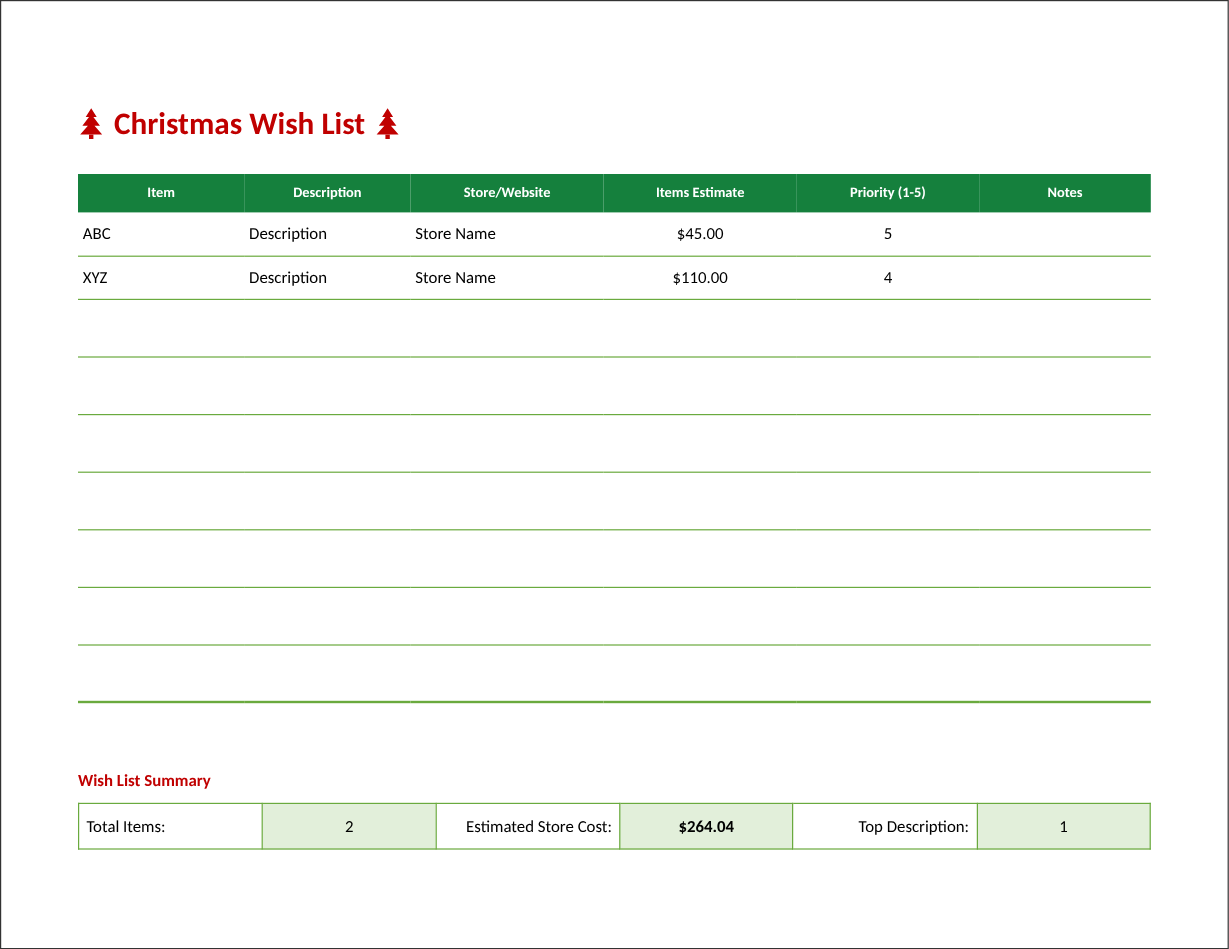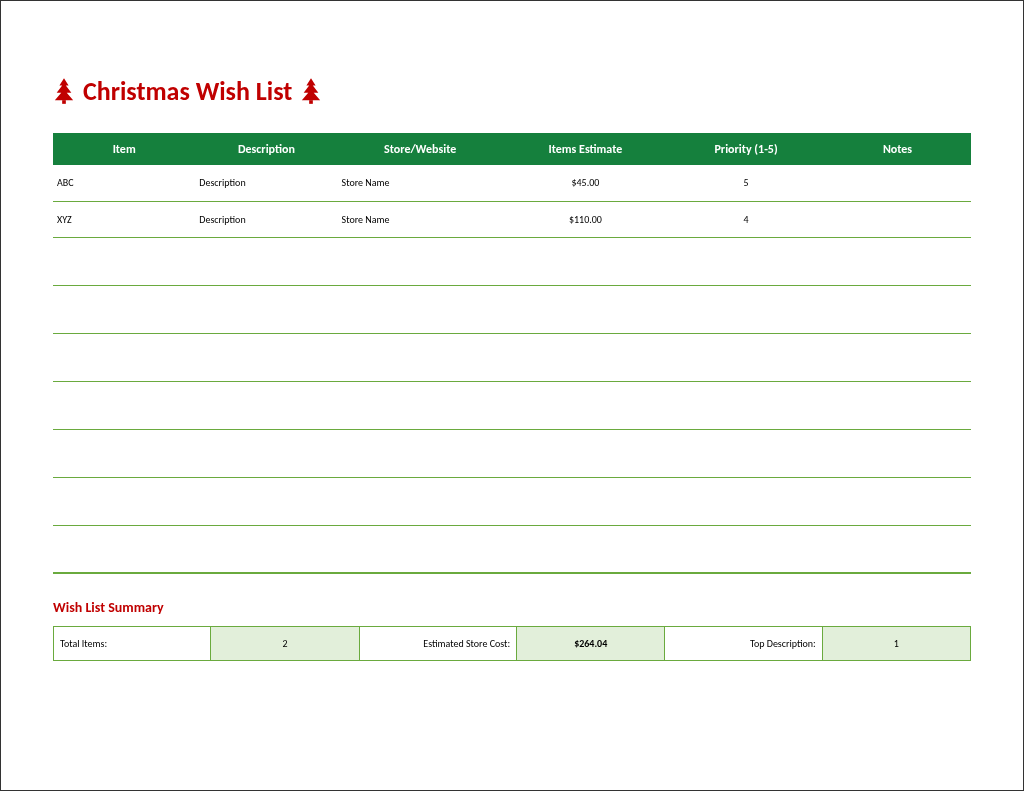--- a/index.html
+++ b/index.html
@@ -7,21 +7,21 @@
       font-family: Calibri, Arial, sans-serif;
       background: #fff;
       width: 1024px;
       height: 791px;
       position: relative;
     }
     .page {
       width: 100%;
       height: 100%;
       border: 1px solid #333;
-      padding: 4px;
+      padding: 16px;
       position: relative;
     }
     .content {
       padding: 70px 48px 0 48px;
     }
     .title-row {
       display: flex;
       align-items: center;
       gap: 8px;
       margin-bottom: 26px;
@@ -50,47 +50,47 @@
     table.wish thead th {
       background: #15803d;
       color: #fff;
       font-weight: bold;
       font-size: 12px;
       text-align: center;
       padding: 9px 4px;
     }
     table.wish tbody td {
       border-bottom: 1px solid #6aaa3e;
-      font-size: 10px;
+      font-size: 14px;
       color: #000;
       height: 36px;
       padding: 0 4px;
       vertical-align: middle;
     }
     table.wish tbody tr:last-child td {
       border-bottom: 2px solid #6aaa3e;
     }
     table.wish tbody tr.empty td { height: 48px; }
     table.wish tbody td.left   { text-align: left; }
     table.wish tbody td.center { text-align: center; }
     .summary-title {
       color: #c00000;
       font-weight: bold;
       font-size: 14px;
-      margin-top: 25px;
+      margin-top: 56px;
       margin-bottom: 10px;
     }
     table.summary {
       width: 100%;
       border-collapse: collapse;
       table-layout: fixed;
     }
     table.summary td {
       border: 1px solid #6aaa3e;
-      font-size: 10px;
+      font-size: 14px;
       padding: 10px 6px;
       vertical-align: middle;
     }
     table.summary td.label { text-align: left; width: 17%; }
     table.summary td.label-r { text-align: right; width: 17%; }
     table.summary td.val   { text-align: center; background: #e2efda; width: 16%; }
     table.summary td.val.strong { font-weight: bold; }
   </style>
 </head>
 <body>

